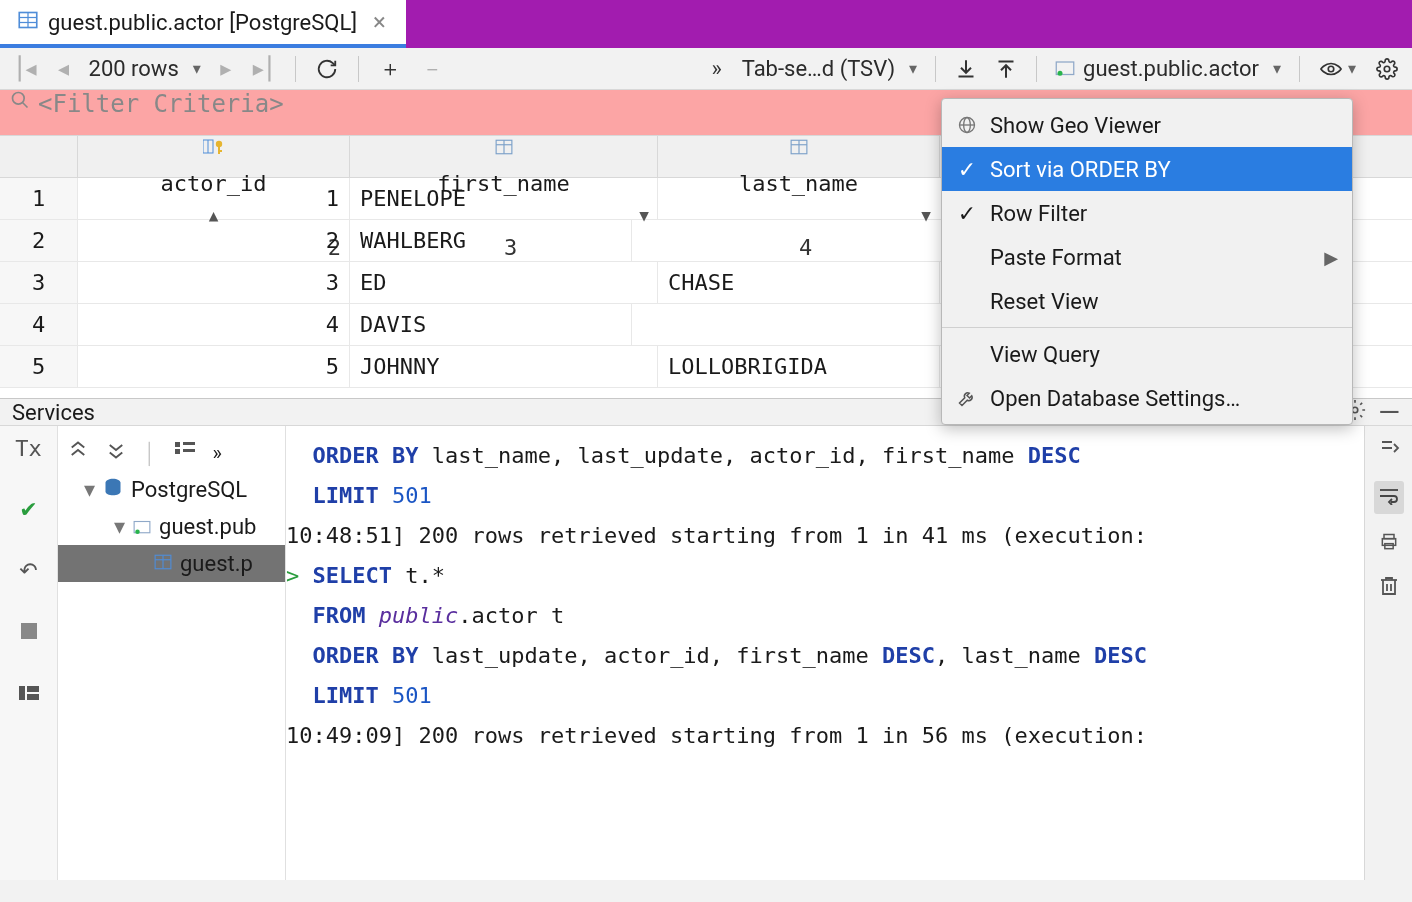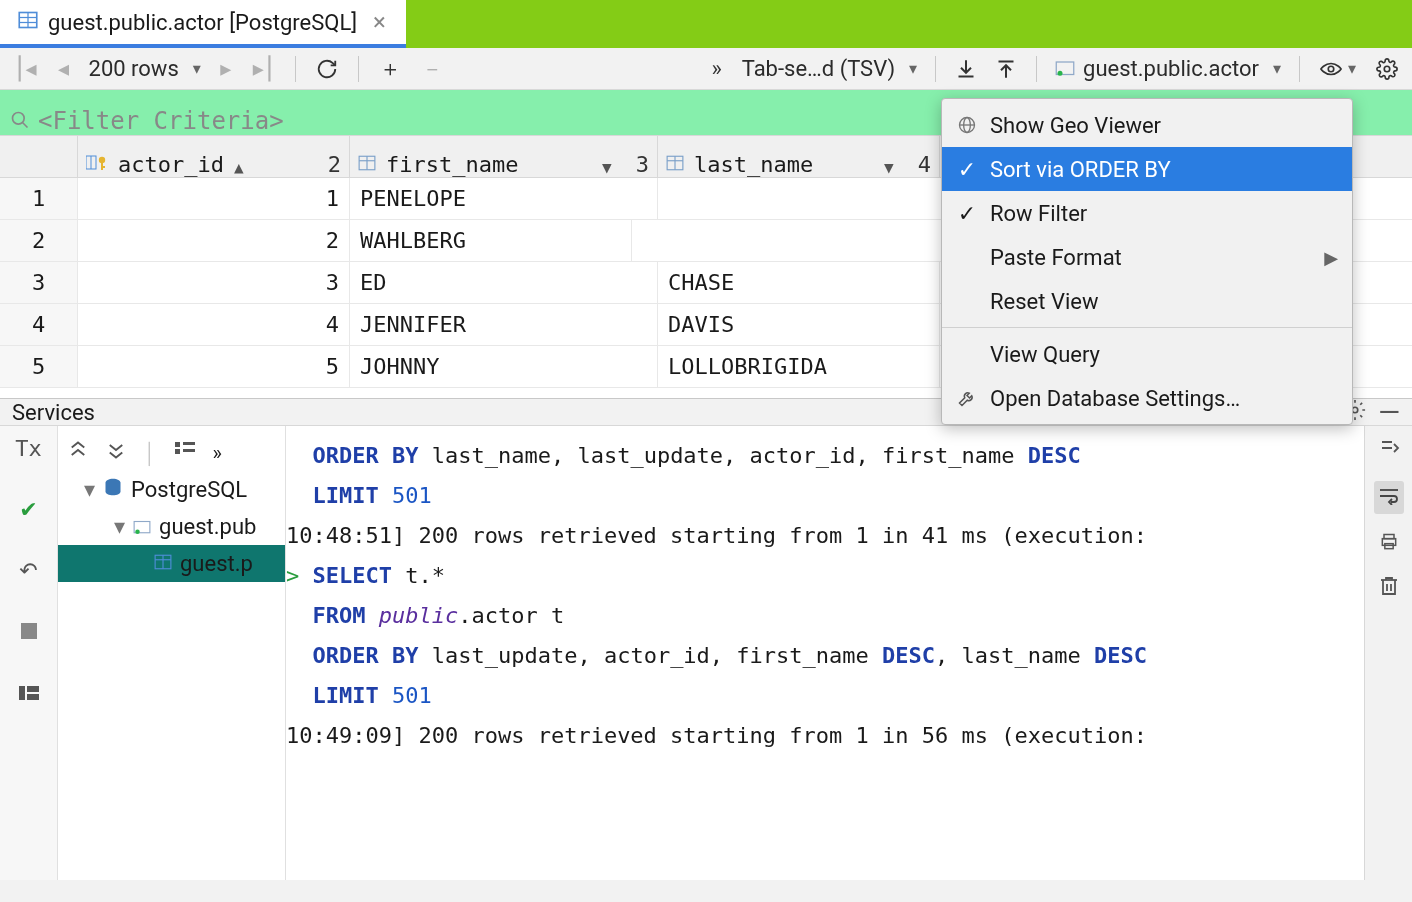--- a/index.html
+++ b/index.html
@@ -8,21 +8,21 @@
     font-size: 20px;
     background: #f2f2f2;
     width: 1412px;
     height: 902px;
     overflow: hidden;
     color: #1a1a1a;
   }
   .tab-bar {
     display: flex;
     align-items: center;
-    background: #84cc16;
+    background: #a21caf;
     height: 48px;
   }
   .tab-bar .tab {
     display: flex;
     align-items: center;
     gap: 10px;
     padding: 0 14px 0 18px;
     height: 100%;
     background: #fff;
     border-bottom: 4px solid #3b7de0;
@@ -55,24 +55,24 @@
     min-width:34px;
     height:34px;
     color:#333;
   }
   .tb-text { padding:0 8px; display:flex; align-items:center; gap:8px;justify-content:center; }
   .tb-btn.disabled { color:#b0b0b0; }
   .chev-down::after { content:"▾"; margin-left:6px; color:#666; font-size:16px; }
   .spacer { flex:1; }
   .filter-bar {
     display:flex;
-    align-items:flex-end;
+    align-items:flex-start;
     height:46px;
     padding:0 10px;
-    background:#86efac;
+    background:#fca5a5;
     border-bottom:1px solid #d8d8d8;
   }
   .filter-bar .search-icon { color:#777; font-size:22px; margin-right:8px; }
   .filter-bar input {
     flex:1;
     border:none;
     outline:none;
     font-size:24px;
     font-family:"Menlo","Consolas",monospace;
     color:#333;
@@ -82,24 +82,25 @@
   .grid-header {
     display:flex;
     background:#f0f0f0;
     border-bottom:1px solid #d8d8d8;
     height:42px;
     font-family:"Menlo","Consolas",monospace;
     font-size:22px;
   }
   .grid-header .colh {
     display:flex;
-    align-items:flex-end;
+    align-items:center;
     padding:0 8px;
     border-right:1px solid #d8d8d8;
     gap:10px;
+    flex-direction:column;
   }
   .col-num { width:78px; justify-content:center; }
   .col-id { width:272px; }
   .col-fn { width:308px; }
   .col-ln { width:282px; }
   .sort-order { color:#333; font-weight:400; margin-left:auto; padding-left:8px; }
   .sort-arrow { font-size:16px; color:#555; }
   .grid-body { background:#fff; font-family:"Menlo","Consolas",monospace; font-size:22px; }
   .grid-row { display:flex; height:42px; border-bottom:1px solid #e8e8e8; }
   .grid-row .cell { padding:6px 10px; border-right:1px solid #e8e8e8; display:flex; align-items:center; }
@@ -176,21 +177,21 @@
   }
   .tree-item {
     display:flex; align-items:center; gap:8px;
     padding:6px 8px;
     font-size:22px;
     white-space:nowrap;
   }
   .tree-item.indent1 { padding-left:26px; }
   .tree-item.indent2 { padding-left:56px; }
   .tree-item.indent3 { padding-left:96px; }
-  .tree-item.sel { background:#0f766e; }
+  .tree-item.sel { background:#737373; }
   .services-output {
     flex:1;
     padding:10px 8px 0 0;
     font-family:"Menlo","Consolas",monospace;
     font-size:22px;
     line-height:40px;
     overflow:hidden;
     white-space:pre;
   }
   .kw { color:#1f3fa8; font-weight:700; }
@@ -350,21 +351,20 @@
   </div>
   <div class="grid-row">
     <div class="cell num">3</div>
     <div class="cell id">3</div>
     <div class="cell fn">ED</div>
     <div class="cell ln">CHASE</div>
   </div>
   <div class="grid-row">
     <div class="cell num">4</div>
     <div class="cell id">4</div>
-    <div class="cell fn">JENNIFER</div>
     <div class="cell ln">DAVIS</div>
   </div>
   <div class="grid-row">
     <div class="cell num">5</div>
     <div class="cell id">5</div>
     <div class="cell fn">JOHNNY</div>
     <div class="cell ln">LOLLOBRIGIDA</div>
   </div>
 </div>
 

